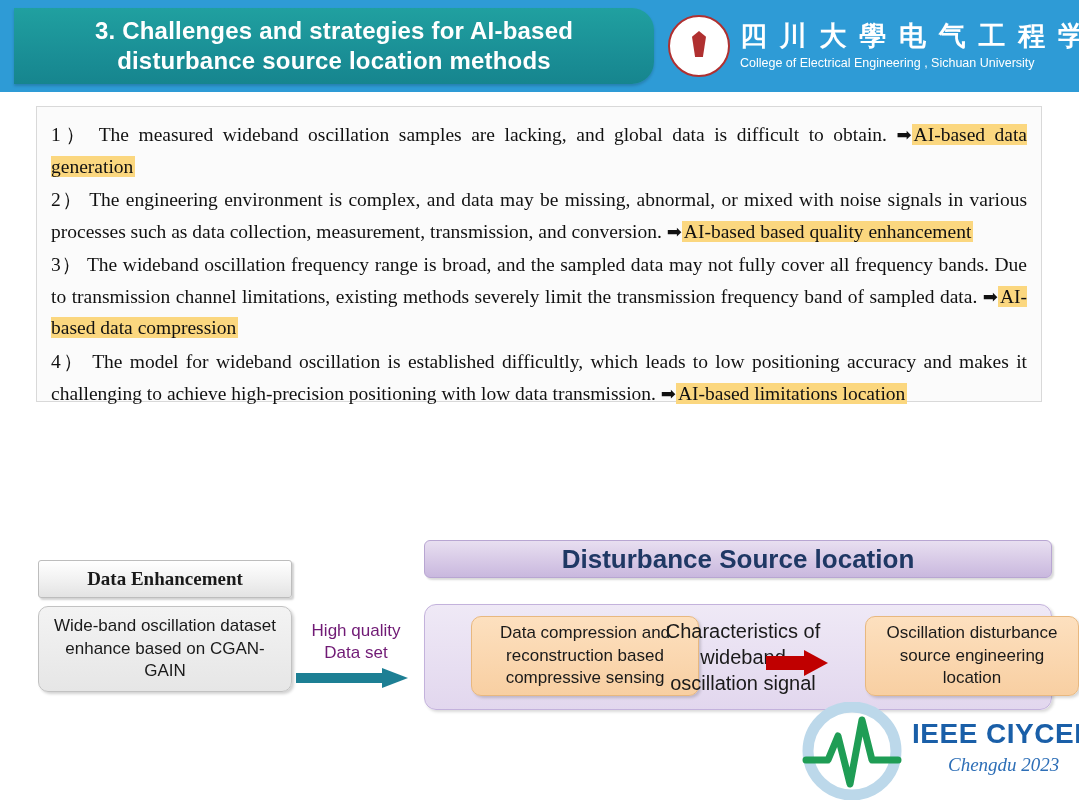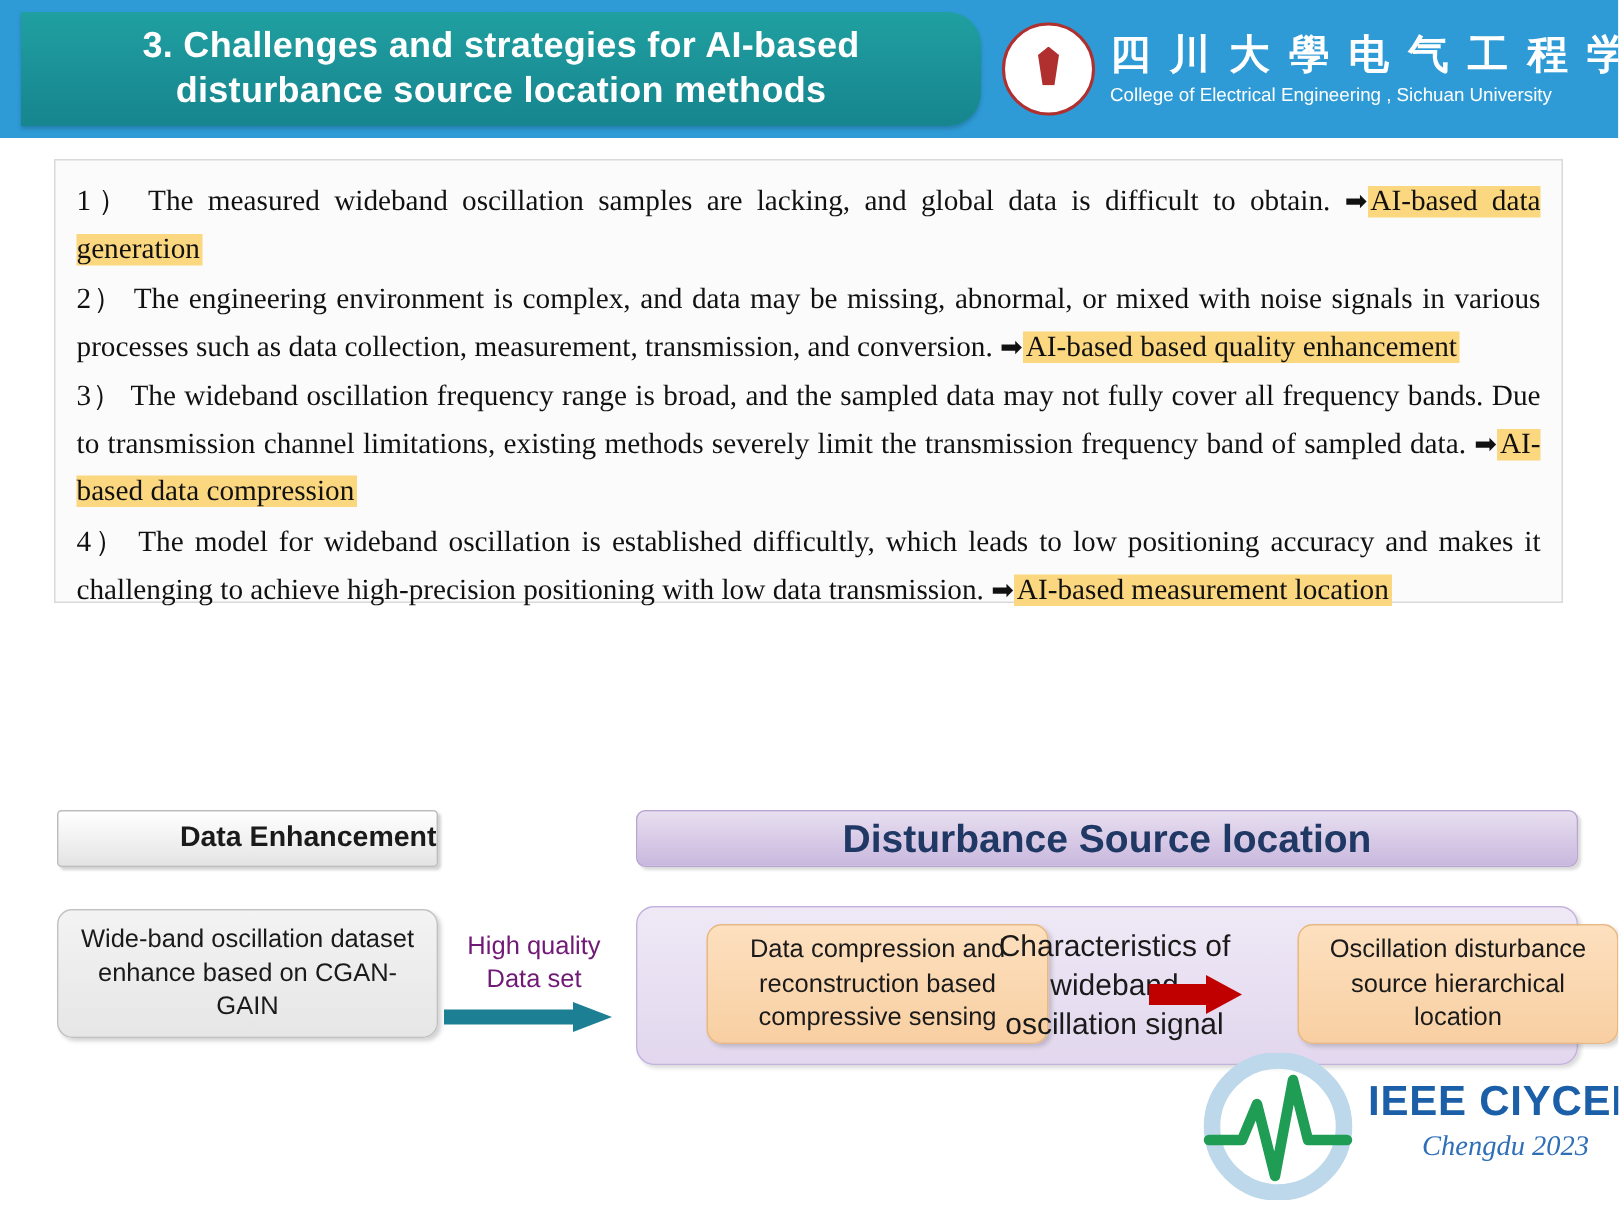--- a/index.html
+++ b/index.html
@@ -128,30 +128,31 @@
   .arrow-in {
     font-family: "DejaVu Sans", sans-serif;
     font-size: 18px;
     color: #111;
   }
 
   
   .banner-left {
     position: absolute;
     left: 38px;
-    top: 540px;
+    top: 560px;
     width: 252px;
     height: 36px;
     background: linear-gradient(180deg, #ffffff 0%, #f2f2f2 50%, #e3e3e3 100%);
     border: 1px solid #bdbdbd;
     border-radius: 3px 3px 3px 3px;
     box-shadow: 2px 2px 2px rgba(0,0,0,0.18);
     display: flex;
     align-items: center;
-    justify-content: flex-end;
+    justify-content: center;
+    font-family: Liberation Serif, serif;
   }
   .banner-left span {
     font-size: 19px;
     font-weight: bold;
     color: #1a1a1a;
   }
   .banner-right {
     position: absolute;
     left: 424px;
     top: 540px;
@@ -373,21 +374,21 @@
 
     <p class="para">
       <span>3）</span>
       <span>The wideband oscillation frequency range is broad, and the sampled data may not fully cover all frequency bands. Due to transmission channel limitations, existing methods severely limit the transmission frequency band of sampled data.</span>
       <span class="arrow-in">➡</span><span class="hl">AI-based data compression</span>
     </p>
 
     <p class="para">
       <span>4）</span>
       <span>The model for wideband oscillation is established difficultly, which leads to low positioning accuracy and makes it challenging to achieve high-precision positioning with low data transmission.</span>
-      <span class="arrow-in">➡</span><span class="hl">AI-based measurement location</span>
+      <span class="arrow-in">➡</span><span class="hl">AI-based limitations location</span>
     </p>
 
   </div>
 
   <div class="banner-left">
     <span>Data Enhancement</span>
   </div>
   <div class="banner-right">
     <span>Disturbance Source location</span>
   </div>
@@ -412,21 +413,21 @@
 
   <div class="label-charac" style="white-space: pre-line;">Characteristics of wideband
 oscillation  signal</div>
 
   <div class="arrow-red">
     <div class="shaft"></div>
     <div class="head"></div>
   </div>
 
   <div class="box-orange" id="box-hier">
-    <span>Oscillation disturbance source hierarchical location</span>
+    <span>Oscillation disturbance source engineering location</span>
   </div>
 
   <div class="footer-logo">
     <svg class="wave-mark" viewBox="0 0 104 98">
       <circle cx="52" cy="49" r="44" fill="none" stroke="#bcd8ea" stroke-width="11"></circle>
       <path d="M6 58 L28 58 L38 34 L50 82 L62 18 L72 58 L98 58" fill="none" stroke="#1f9d55" stroke-width="7" stroke-linejoin="round" stroke-linecap="round"></path>
     </svg>
     <div class="ieee-text">IEEE CIYCEE</div>
     <div class="chengdu-text">Chengdu 2023</div>
   </div>

